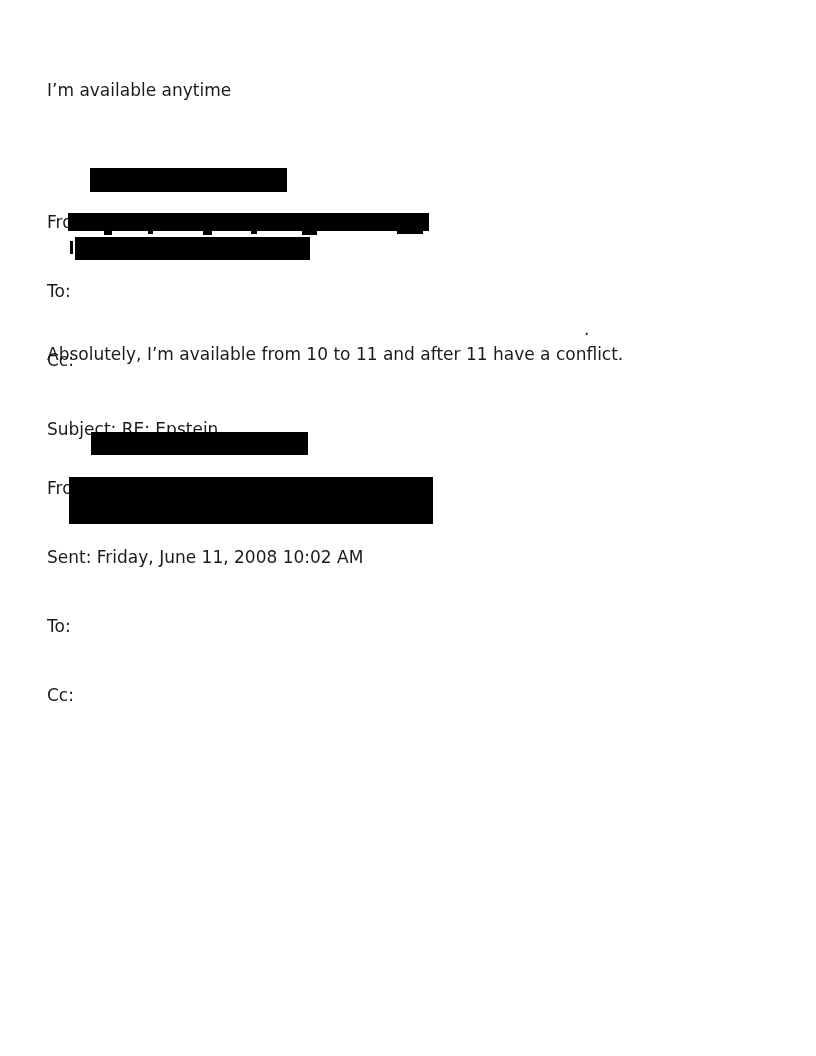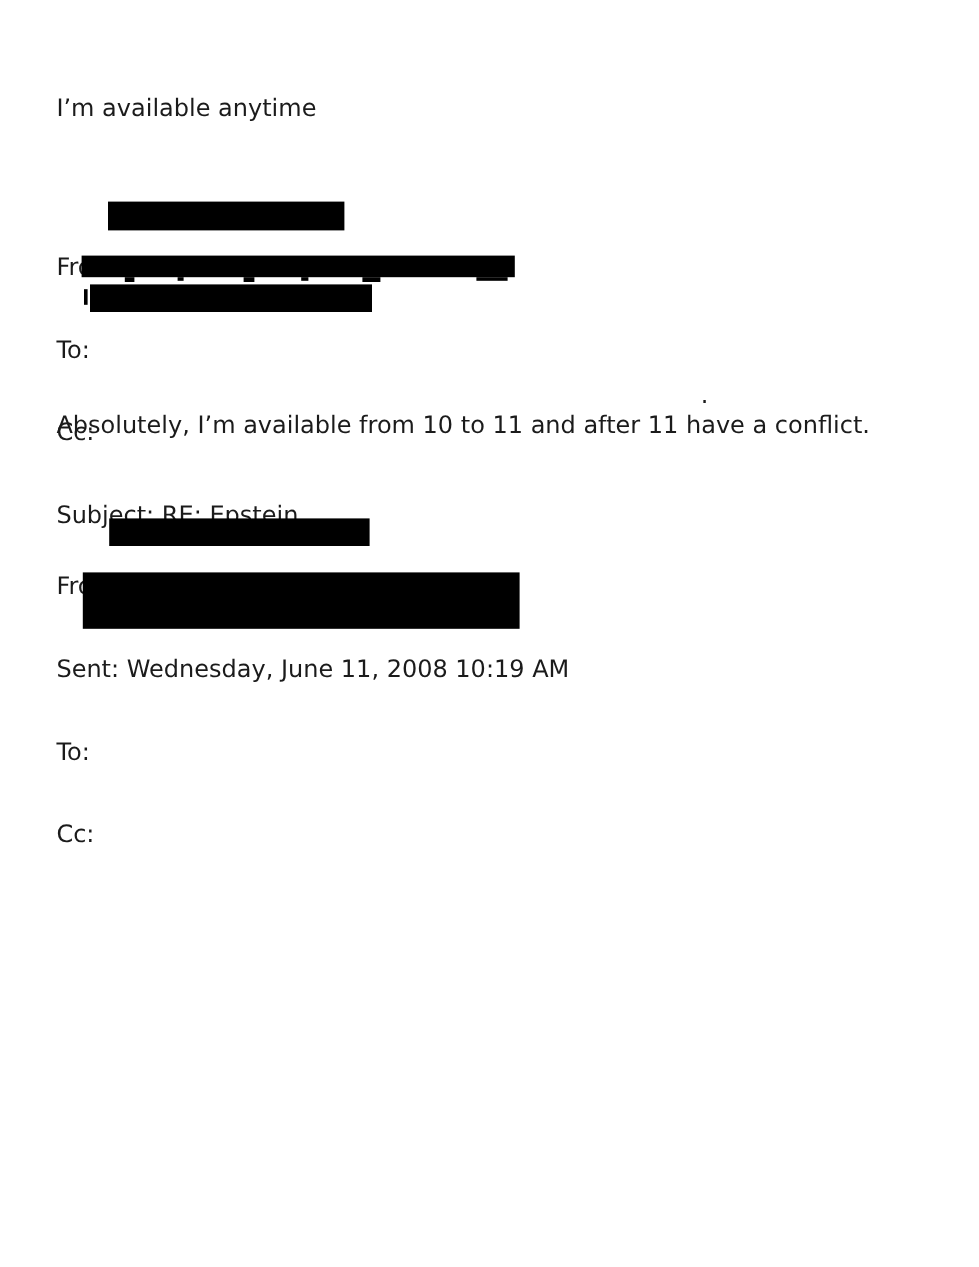--- a/index.html
+++ b/index.html
@@ -3,21 +3,21 @@
 <meta charset="utf-8">
 <style>
   html, body { margin: 0; padding: 0; }
   .page {
     position: relative;
     width: 816px;
     height: 1056px;
     background: #ffffff;
     overflow: hidden;
     font-family: "DejaVu Sans", "Liberation Sans", sans-serif;
-    font-size: 20px;
+    font-size: 17px;
     color: #1b1b1b;
   }
   .line {
     position: absolute;
     left: 47px;
     line-height: 22px;
     white-space: pre;
   }
   .header-block {
     position: absolute;
@@ -45,21 +45,21 @@
     <div>Cc:</div>
     <div>Subject: RE: Epstein</div>
   </div>
 
   <div class="line period" style="top:318px">.</div>
 
   <div class="line" style="top:343px">Absolutely, I’m available from 10 to 11 and after 11 have a conflict.</div>
 
   <div class="header-block" style="top:431px">
     <div>From:</div>
-    <div>Sent: Wednesday, June 11, 2008 10:19 AM</div>
+    <div>Sent: Friday, June 11, 2008 10:02 AM</div>
     <div>To:</div>
     <div>Cc:</div>
   </div>
 
 
   <div id="redaction-layer">
       <div class="redaction" style="left: 90px; top: 168px; width: 197px; height: 24px;"></div>
       <div class="redaction" style="left: 68px; top: 213px; width: 361px; height: 18px;"></div>
       <div class="redaction" style="left: 104px; top: 231px; width: 8px; height: 4px;"></div>
       <div class="redaction" style="left: 148px; top: 231px; width: 5px; height: 3px;"></div>

